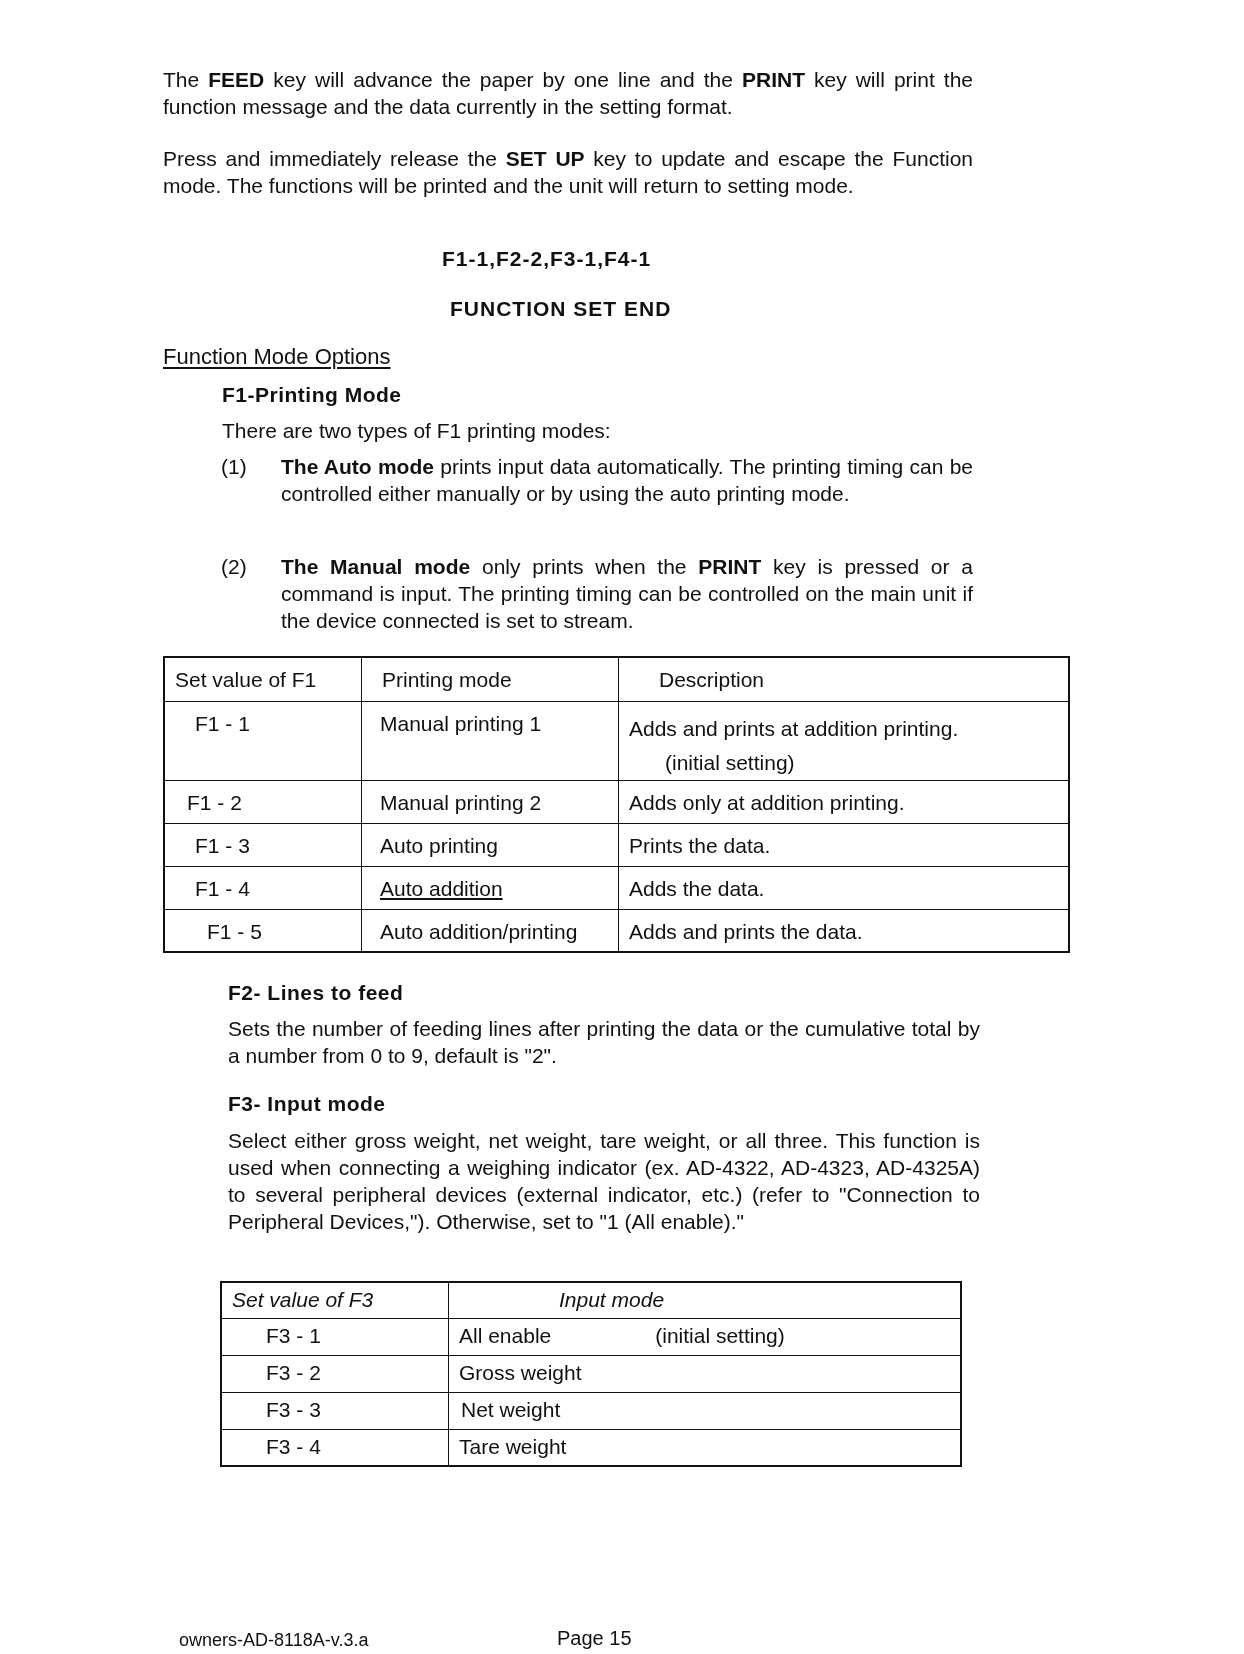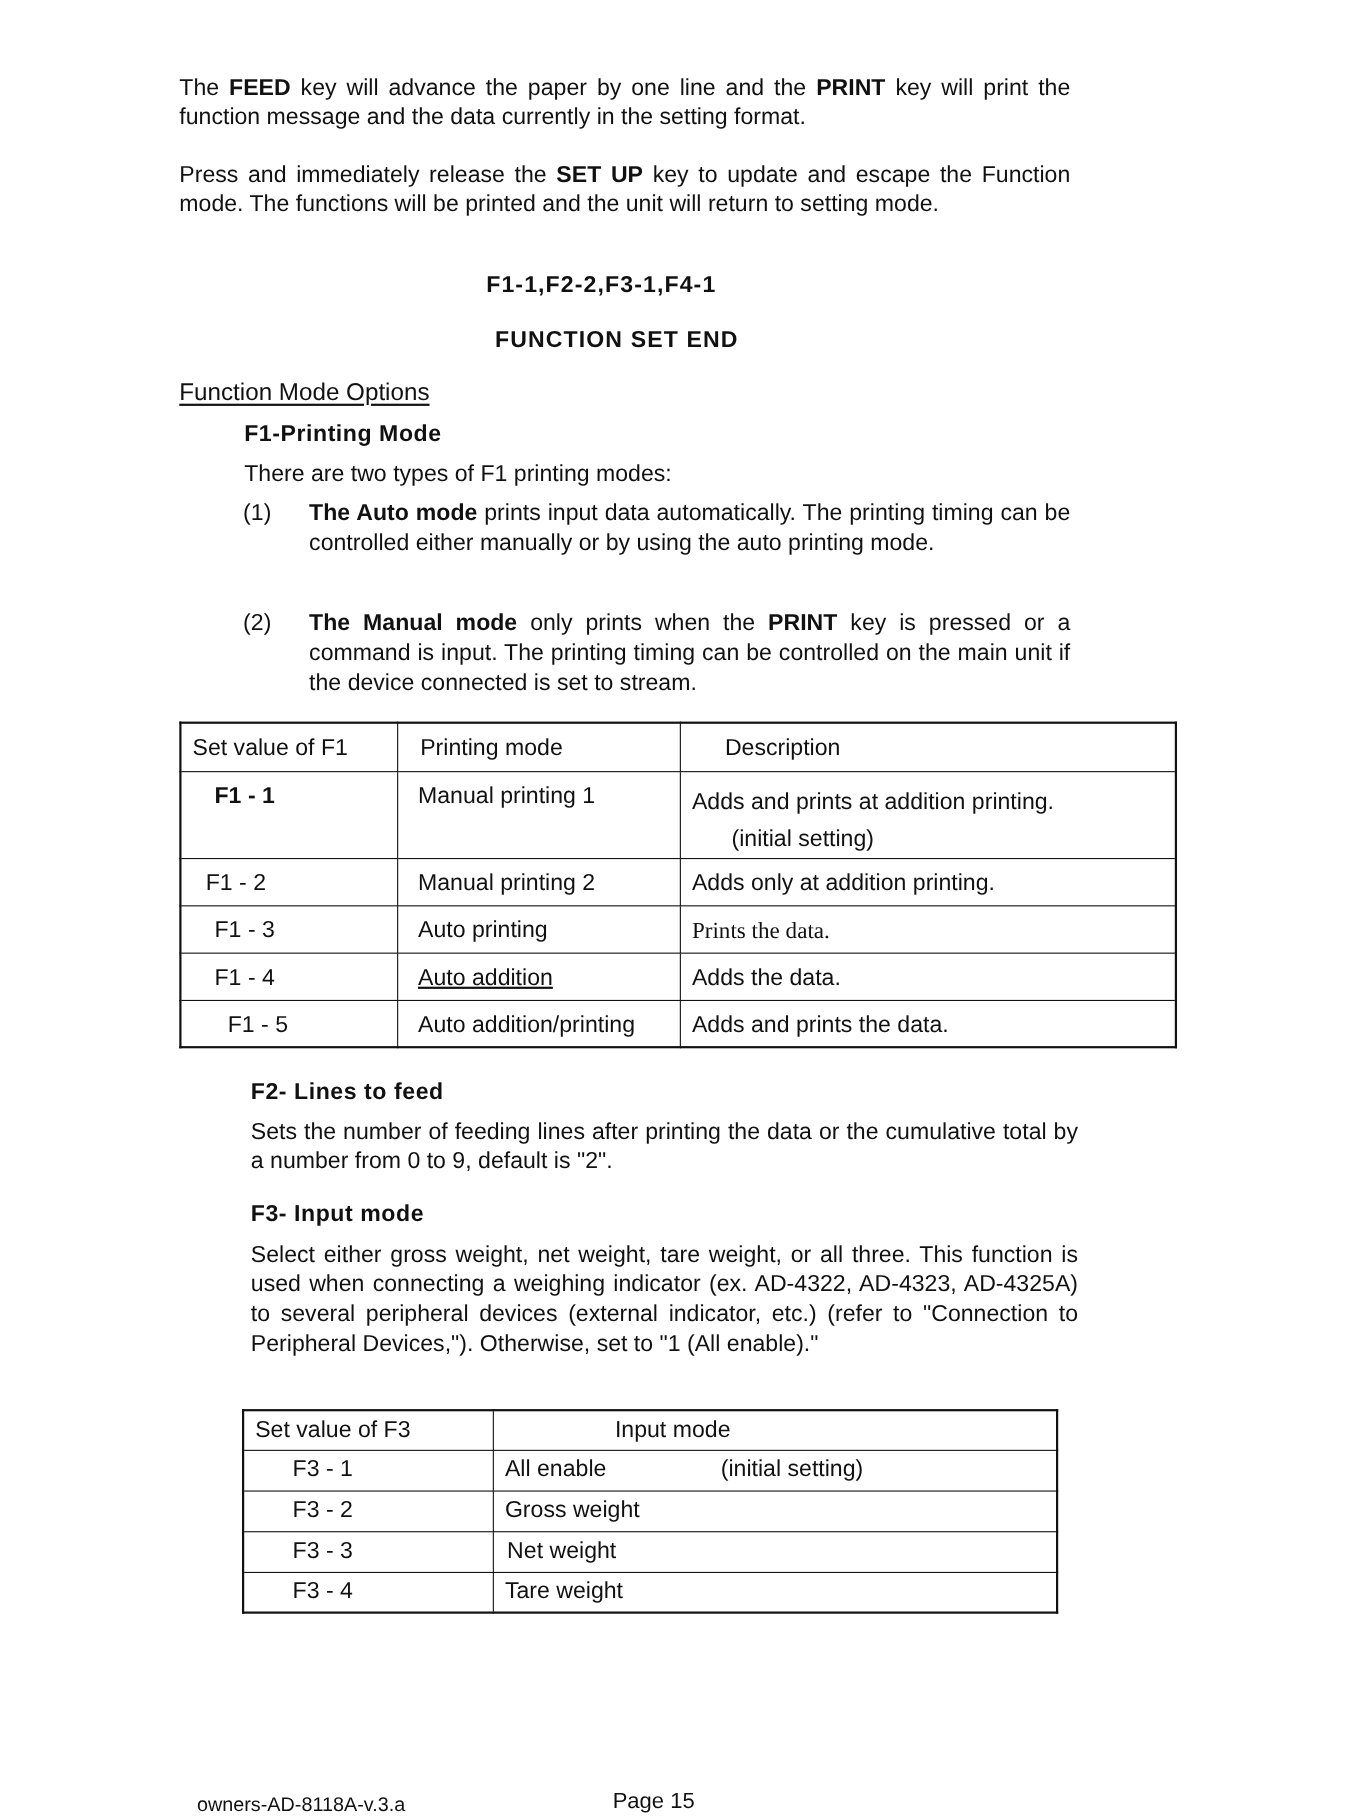--- a/index.html
+++ b/index.html
@@ -49,36 +49,36 @@
   </div>
 
   <table class="outer" style="left:163px; top:656px; width:907px;">
     <tbody>
         <tr style="height:44px;">
       <td style="width:176px; padding-top:10px;">Set value of F1</td>
       <td style="width:226px; padding-top:10px; padding-left:20px;">Printing mode</td>
       <td style="padding-top:10px; padding-left:40px;">Description</td>
     </tr>
     <tr style="height:78px;">
-      <td style="padding-left:30px; padding-top:10px;font-weight:bold;">F1 - 1</td>
+      <td style="padding-left:30px; padding-top:10px;">F1 - 1</td>
       <td style="padding-top:10px; padding-left:18px;">Manual printing 1</td>
       <td style="padding-top:10px; line-height:34px;">
             <div>Adds and prints at addition printing.</div>
             <div style="padding-left:36px;">(initial setting)</div>
           </td>
     </tr>
     <tr style="height:43px;">
       <td style="padding-left:22px; padding-top:10px;">F1 - 2</td>
       <td style="padding-top:10px; padding-left:18px;">Manual printing 2</td>
       <td style="padding-top:10px;">Adds only at addition printing.</td>
     </tr>
     <tr style="height:43px;">
       <td style="padding-left:30px; padding-top:10px;">F1 - 3</td>
       <td style="padding-top:10px; padding-left:18px;">Auto printing</td>
-      <td style="padding-top:10px;font-family:Liberation Serif, serif;">Prints the data.</td>
+      <td style="padding-top:10px;">Prints the data.</td>
     </tr>
     <tr style="height:43px;">
       <td style="padding-left:30px; padding-top:10px;">F1 - 4</td>
       <td style="padding-top:10px; padding-left:18px;text-decoration:underline;">Auto addition</td>
       <td style="padding-top:10px;">Adds the data.</td>
     </tr>
     <tr style="height:43px;">
       <td style="padding-left:42px; padding-top:10px;">F1 - 5</td>
       <td style="padding-top:10px; padding-left:18px;">Auto addition/printing</td>
       <td style="padding-top:10px;">Adds and prints the data.</td>
@@ -87,21 +87,21 @@
     </table>
 
   <div class="sub" style="left:228px; top:981px;">F2- Lines to feed</div>
   <div class="para" style="left:228px; top:1015px; width:752px;">Sets the number of feeding lines after printing the data or the cumulative total by a number from 0 to 9, default is "2".</div>
 
   <div class="sub" style="left:228px; top:1092px;">F3- Input mode</div>
   <div class="para" style="left:228px; top:1127px; width:752px;">Select either gross weight, net weight, tare weight, or all three.  This function is used when connecting a weighing indicator (ex. AD-4322, AD-4323, AD-4325A) to several peripheral devices (external indicator, etc.) (refer to "Connection to Peripheral Devices,"). Otherwise, set to "1 (All enable)."</div>
 
   <table class="outer" style="left:220px; top:1281px; width:742px;">
     <tbody>
-        <tr style="height:36px;">
+        <tr style="height:36px;font-style:italic;">
       <td style="width:206px; padding-top:5px;">Set value of F3</td>
       <td style="padding-top:5px; padding-left:110px;">Input  mode</td>
     </tr>
     <tr style="height:37px;">
       <td style="padding-left:44px; padding-top:5px;">F3 - 1</td>
       <td style="padding-top:5px;"><span>All enable</span><span style="padding-left:104px;">(initial setting)</span></td>
     </tr>
     <tr style="height:37px;">
       <td style="padding-left:44px; padding-top:5px;">F3 - 2</td>
       <td style="padding-top:5px;">Gross weight</td>

